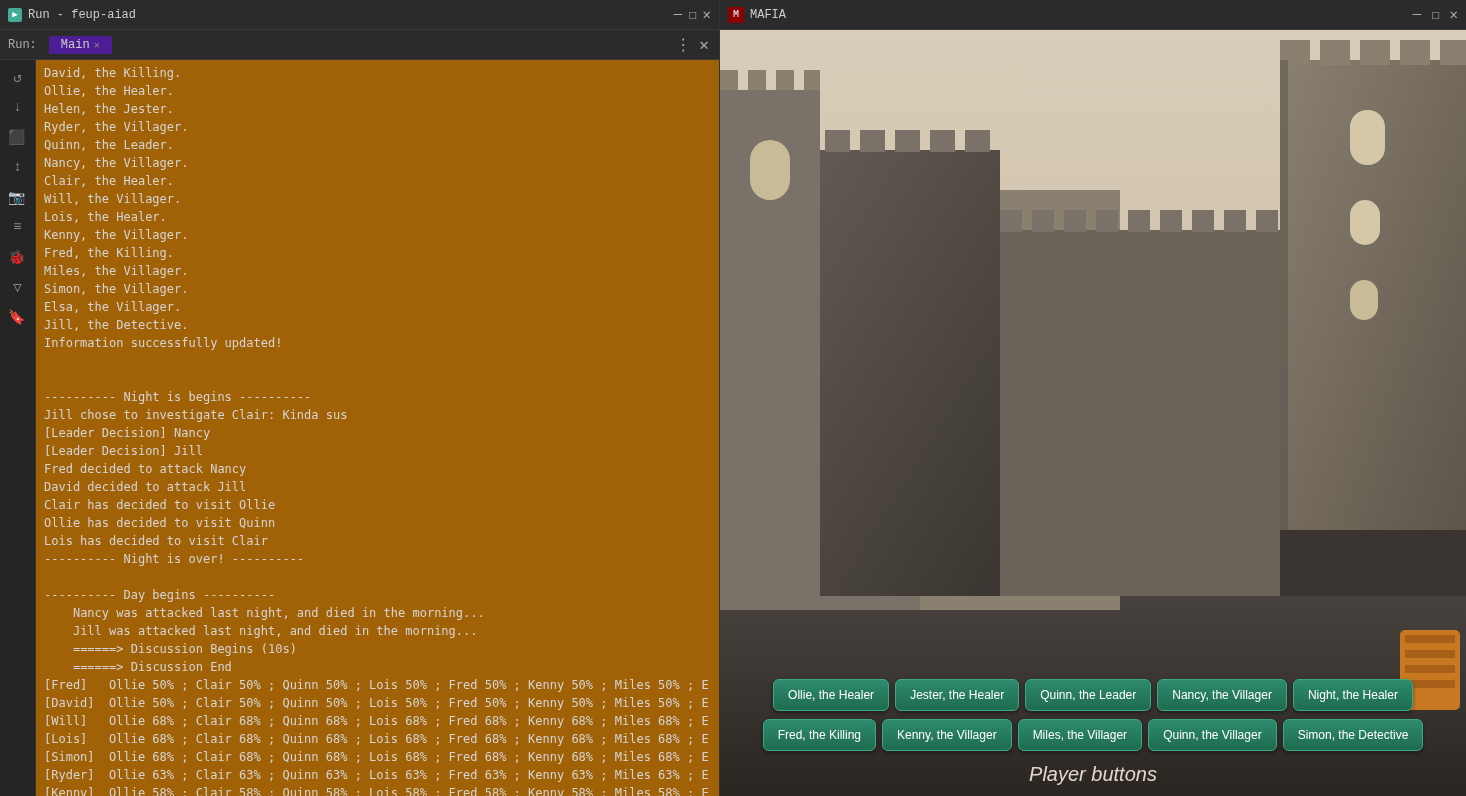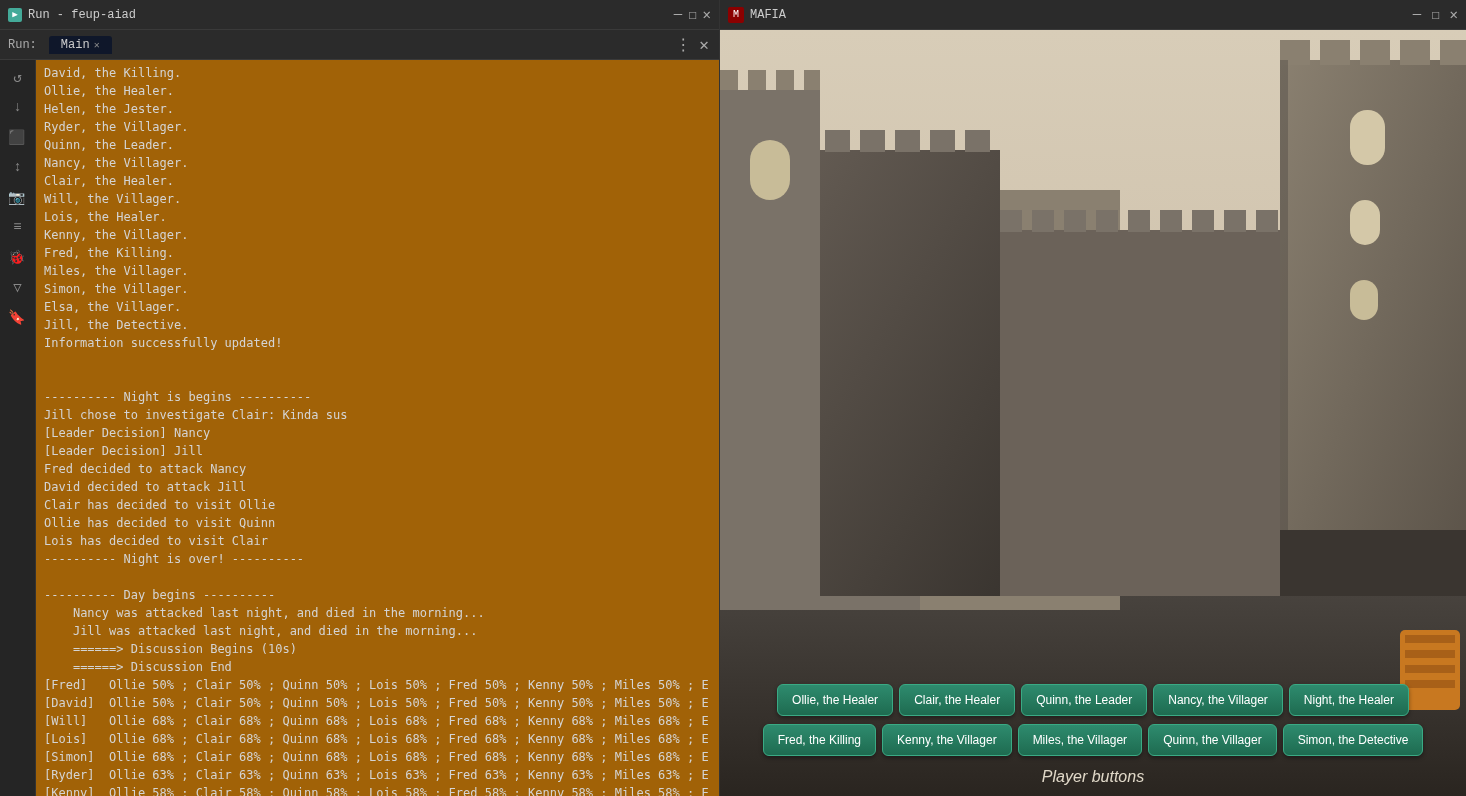--- a/index.html
+++ b/index.html
@@ -67,21 +67,21 @@
       height: 30px;
       background: #2b2b2b;
       display: flex;
       align-items: center;
       padding: 0 8px;
       gap: 4px;
       border-bottom: 1px solid #3a3a3a;
     }
 
     .toolbar-tab {
-      background: #0f172a;
+      background: #4c1d95;
       color: #ccc;
       padding: 2px 12px;
       font-size: 12px;
       border-radius: 3px 3px 0 0;
       display: flex;
       align-items: center;
       gap: 4px;
       cursor: pointer;
     }
 
@@ -227,21 +227,21 @@
       font-size: 12px;
       font-weight: 500;
       cursor: pointer;
       white-space: nowrap;
       font-family: Arial, sans-serif;
       box-shadow: 0 2px 4px rgba(0,0,0,0.4);
     }
 
     #player-buttons-label {
       color: #e0d8c8;
-      font-size: 16px;
+      font-size: 20px;
       font-family: Arial, sans-serif;
       text-align: center;
       margin-top: 4px;
       font-style: italic;
     }
 
     
     #ide-run-controls {
       display: flex;
       align-items: center;
@@ -456,21 +456,21 @@
       <rect x="685" y="605" width="50" height="8" fill="#a86018"></rect>
       <rect x="685" y="620" width="50" height="8" fill="#a86018"></rect>
       <rect x="685" y="635" width="50" height="8" fill="#a86018"></rect>
       <rect x="685" y="650" width="50" height="8" fill="#a86018"></rect>
     </svg>
 
     <div id="player-buttons-area">
 
       <div class="player-row">
         <button class="player-btn">Ollie, the Healer</button>
-        <button class="player-btn">Clair, the Healer</button>
+        <button class="player-btn">Jester, the Healer</button>
         <button class="player-btn">Quinn, the Leader</button>
         <button class="player-btn">Nancy, the Villager</button>
         <button class="player-btn">Night, the Healer</button>
       </div>
 
       <div class="player-row">
         <button class="player-btn">Fred, the Killing</button>
         <button class="player-btn">Kenny, the Villager</button>
         <button class="player-btn">Miles, the Villager</button>
         <button class="player-btn">Quinn, the Villager</button>

